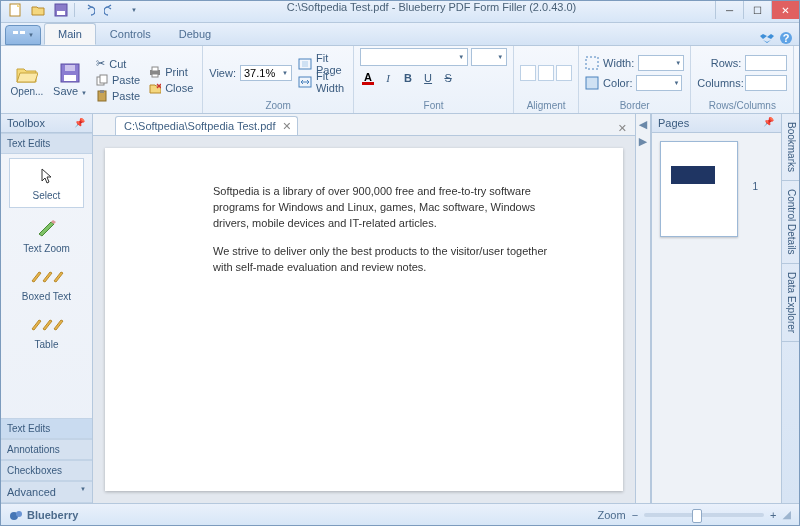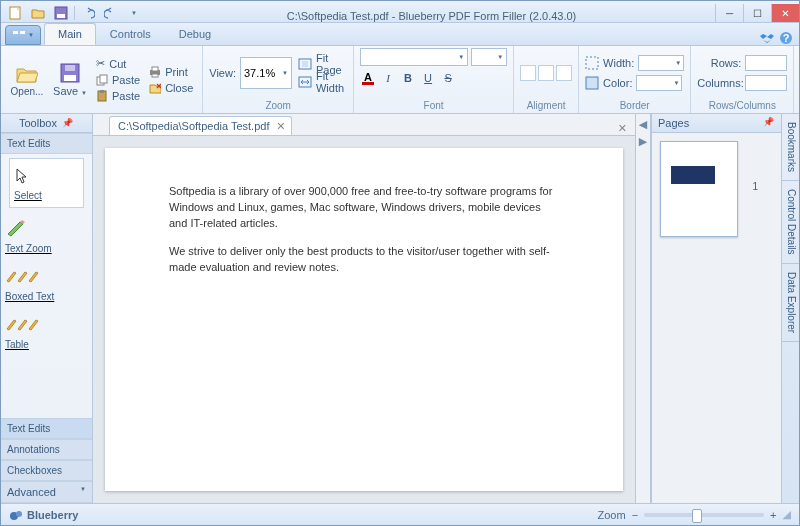--- a/index.html
+++ b/index.html
@@ -1,18 +1,18 @@
 <!DOCTYPE html>
 <html><head>
 <meta charset="utf-8">
 <style>
 * { box-sizing: border-box; margin: 0; padding: 0; font-family: 'Segoe UI', Tahoma, sans-serif; font-size: 11px; }
 body { width: 800px; height: 526px; overflow: hidden; background: #fff; border: 1px solid #7c9bbd; display: flex; flex-direction: column; }
 
-.titlebar { height: 22px; background: linear-gradient(#eaf1fb, #d7e6f7); display: flex; align-items: flex-end; border-bottom: 1px solid #b5c8dd; }
+.titlebar { height: 22px; background: linear-gradient(#eaf1fb, #d7e6f7); display: flex; align-items: flex-start; border-bottom: 1px solid #b5c8dd; }
 .qat { display: flex; gap: 3px; padding: 0 4px; align-items: center; }
 .qat-btn { width: 20px; height: 18px; display: flex; align-items: center; justify-content: center; border-radius: 2px; }
 .title-text { flex: 1; text-align: center; color: #4a6177; font-size: 11px; }
 .win-btns { display: flex; }
 .win-btn { width: 28px; height: 18px; display: flex; align-items: center; justify-content: center; font-size: 10px; color: #333; border-left: 1px solid #b5c8dd; }
 .win-close { background: #e06060; color: #fff; border-radius: 0 0 0 0; }
 
 .tabstrip { height: 23px; background: linear-gradient(#e8f0fb, #d4e3f5); display: flex; align-items: flex-end; border-bottom: 1px solid #b5c8dd; position: relative; }
 .app-btn { width: 36px; height: 20px; margin: 0 3px 0 4px; background: linear-gradient(#b0cef0, #8fb6e2); border: 1px solid #6a94c2; border-radius: 4px 4px 0 0; display: flex; align-items: center; justify-content: center; }
 .tab { padding: 4px 13px; color: #4e6e92; cursor: default; border: 1px solid transparent; }
@@ -21,46 +21,46 @@
 
 .ribbon { height: 68px; background: linear-gradient(#f5f8fd, #eaf1fa); display: flex; border-bottom: 1px solid #b5c8dd; }
 .rgroup { border-right: 1px solid #cad8e8; display: flex; flex-direction: column; }
 .rgroup-body { flex: 1; display: flex; align-items: center; padding: 2px 6px; gap: 3px; }
 .rgroup-label { text-align: center; font-size: 10px; color: #6b89a9; padding-bottom: 2px; }
 .bigbtn { display: flex; flex-direction: column; align-items: center; width: 40px; gap: 1px; padding: 2px; border-radius: 3px; }
 .bigbtn .ic { width: 24px; height: 22px; display: flex; align-items: center; justify-content: center; }
 .bigbtn .lbl { font-size: 10px; color: #3a5b7f; }
 .smallbtn { display: flex; align-items: center; gap: 4px; padding: 1px 3px; height: 16px; font-size: 10px; color: #3a5b7f; border-radius: 2px; }
 .smallcol { display: flex; flex-direction: column; gap: 0px; }
-.zoom-input { width: 52px; height: 32px; border: 1px solid #a9c1da; background: #fff; font-size: 10px; padding: 0 3px; display: flex; align-items: center; justify-content: space-between; }
+.zoom-input { width: 52px; height: 16px; border: 1px solid #a9c1da; background: #fff; font-size: 10px; padding: 0 3px; display: flex; align-items: center; justify-content: space-between; }
 .rc-input { width: 42px; height: 16px; border: 1px solid #a9c1da; background: #fff; }
 .fontstyle { display: flex; gap: 4px; }
 .fontstyle span { width: 16px; height: 16px; display: flex; align-items: center; justify-content: center; color: #3a5b7f; }
 .justify-boxes { display: flex; gap: 2px; }
 .jbox { width: 16px; height: 16px; border: 1px solid #bcd0e5; background: #fff; }
 
 .workspace { flex: 1; display: flex; min-height: 0; background: #eef2f7; }
 .toolbox { width: 92px; background: linear-gradient(#f2f5fa,#ebf0f8); border-right: 1px solid #b5c8dd; display: flex; flex-direction: column; }
-.tb-title { background: linear-gradient(#e5edf8,#d7e4f4); border-bottom: 1px solid #b5c8dd; padding: 3px 18px; font-size: 11px; color: #3a5b7f; display: flex; justify-content: space-between; align-items: center; }
+.tb-title { background: linear-gradient(#e5edf8,#d7e4f4); border-bottom: 1px solid #b5c8dd; padding: 3px 6px; font-size: 11px; color: #3a5b7f; display: flex; justify-content: space-between; align-items: center; }
 .tb-header { background: #d5e1f0; padding: 4px 6px; font-size: 10px; color: #3a5b7f; border-bottom: 1px solid #c2d3e6; border-top: 1px solid #c2d3e6; text-align: left; }
 .tb-header.active { background: #c9dbf0; }
-.tb-tool { padding: 6px 4px; text-align: center; display: flex; flex-direction: column; align-items: flex-start; gap: 3px; text-decoration: underline; }
+.tb-tool { padding: 6px 4px; text-align: center; display: flex; flex-direction: column; align-items: center; gap: 3px; }
 .tb-tool .ic { height: 22px; display: flex; align-items: center; justify-content: center; }
 .tb-tool .lbl { font-size: 10px; color: #3a5b7f; }
 .tb-tool.indent { margin: 4px 8px; }
 
 .doc-area { flex: 1; display: flex; flex-direction: column; min-width: 0; }
-.doc-tabs { height: 22px; background: #eef2f7; border-bottom: 1px solid #b5c8dd; display: flex; align-items: flex-end; padding-left: 16px; position: relative; }
+.doc-tabs { height: 22px; background: #eef2f7; border-bottom: 1px solid #b5c8dd; display: flex; align-items: flex-end; padding-left: 22px; position: relative; }
 .doc-tab { background: #fff; border: 1px solid #b5c8dd; border-bottom: none; padding: 3px 22px 3px 8px; font-size: 10px; color: #3e5f82; border-radius: 3px 3px 0 0; position: relative; }
 .doc-tab .x { position: absolute; right: 6px; top: 3px; color: #888; }
 .doc-close-all { margin-left: auto; padding: 0 8px; color: #888; cursor: default; }
 .canvas { flex: 1; background: #e3e8ef; display: flex; overflow: hidden; padding: 12px; }
 .page { background: #fff; flex: 1; box-shadow: 0 1px 3px rgba(0,0,0,.25); padding: 36px 64px; overflow: hidden; }
 .page h1 { color: #335d8a; font-family: 'Times New Roman', serif; font-size: 28px; font-weight: normal; border-bottom: 1px solid #7ca0c6; padding-bottom: 6px; margin-bottom: 18px; }
-.page p { font-size: 11px; color: #333; margin-bottom: 12px; line-height: 1.45; }
+.page p { font-size: 11px; color: #333; margin-bottom: 12px; line-height: 1.45; margin-left: 44px; }
 
 .pages-panel { width: 148px; background: #f4f6fa; border-left: 1px solid #b5c8dd; display: flex; }
 .pages-main { flex: 1; display: flex; flex-direction: column; }
 .pages-title { background: linear-gradient(#e5edf8,#d7e4f4); border-bottom: 1px solid #b5c8dd; padding: 3px 6px; font-size: 11px; color: #3a5b7f; display: flex; justify-content: space-between; }
 .thumb-wrap { flex: 1; padding: 8px; background: #eef2f7; position: relative; }
 .thumb { width: 78px; height: 96px; background: #fff; border: 1px solid #9cb8d6; box-shadow: 0 1px 2px rgba(0,0,0,.2); position: relative; margin: 0 auto; }
 .thumb::after { content: ''; position: absolute; top: 24px; left: 10px; width: 44px; height: 18px; background: #1f3563; }
 .thumb-num { position: absolute; right: -20px; top: 40px; font-size: 10px; color: #3a5b7f; }
 .side-tabs { width: 18px; background: linear-gradient(#e5edf8,#d7e4f4); border-left: 1px solid #b5c8dd; display: flex; flex-direction: column; }
 .side-tab { writing-mode: vertical-rl; font-size: 10px; color: #3a5b7f; padding: 8px 2px; border-bottom: 1px solid #b5c8dd; text-align: center; }

